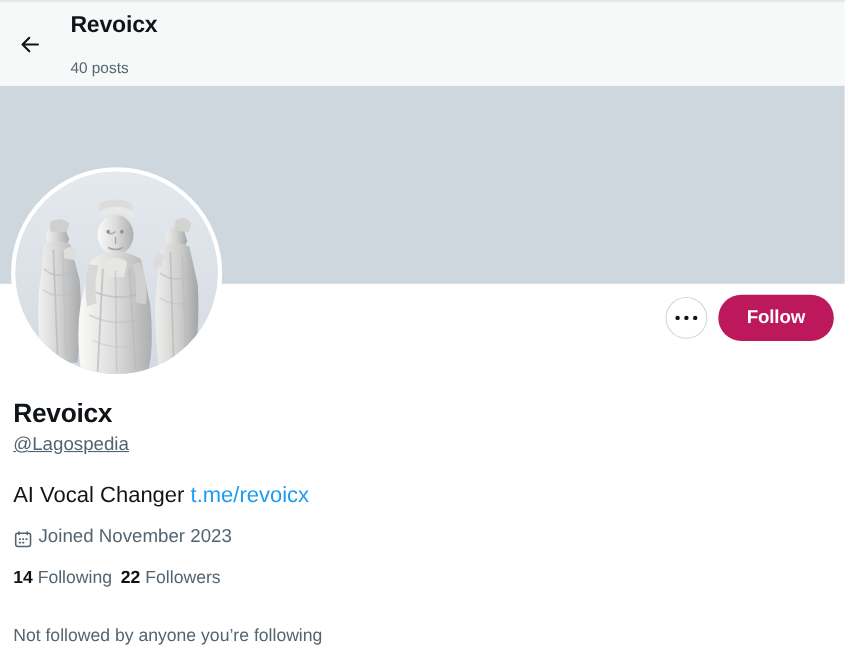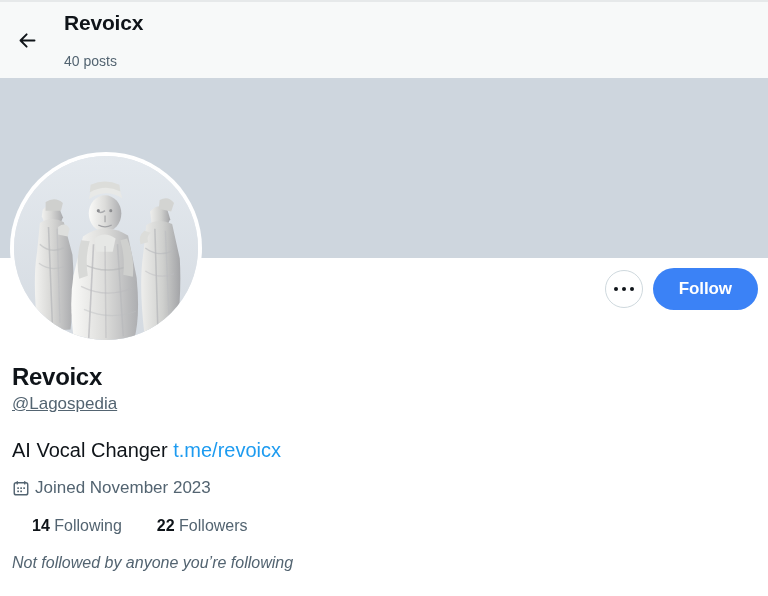--- a/index.html
+++ b/index.html
@@ -113,21 +113,21 @@
   .more-btn .dot {
     width: 4.5px;
     height: 4.5px;
     border-radius: 50%;
     background: #0f1419;
   }
   .follow-btn {
     height: 42px;
     padding: 0 26px;
     border-radius: 21px;
-    background: #3b82f6;
+    background: #be185d;
     color: #ffffff;
     font-size: 17px;
     font-weight: bold;
     border: none;
     cursor: pointer;
     font-family: "Liberation Sans", sans-serif;
     display: flex;
     align-items: center;
     justify-content: center;
     letter-spacing: -0.1px;
@@ -159,46 +159,44 @@
   .bio {
     font-size: 20px;
     color: #0f1419;
     line-height: 22px;
     margin-top: 24px;
   }
   .bio-link { color: #1d9bf0; text-decoration: none; cursor: pointer; }
 
   .joined {
     display: flex;
-    align-items: center;
+    align-items: flex-end;
     gap: 5px;
     margin-top: 16px;
     color: #536471;
     font-size: 17px;
     line-height: 22px;
   }
   .joined svg { display: block; flex: none; }
 
   .stats {
     display: flex;
-    gap: 35px;
+    gap: 8px;
     margin-top: 16px;
     font-size: 16px;
     line-height: 21px;
-    margin-left: 20px;
   }
   .stat { cursor: pointer; color: #536471; }
   .stat b { color: #0f1419; font-weight: bold; }
 
   .followed-by {
-    margin-top: 16px;
+    margin-top: 32px;
     font-size: 16px;
     color: #536471;
     line-height: 21px;
-    font-style: italic;
   }
 </style>
 </head>
 <body>
 
 <div class="top-header">
   <div class="back-btn">
     <span>
       <svg width="21" height="21" viewBox="0 0 24 24" fill="none">
         <path d="M20 12H4M4 12L11 5M4 12L11 19" stroke="#0f1419" stroke-width="2.2" stroke-linecap="round" stroke-linejoin="round"></path>

